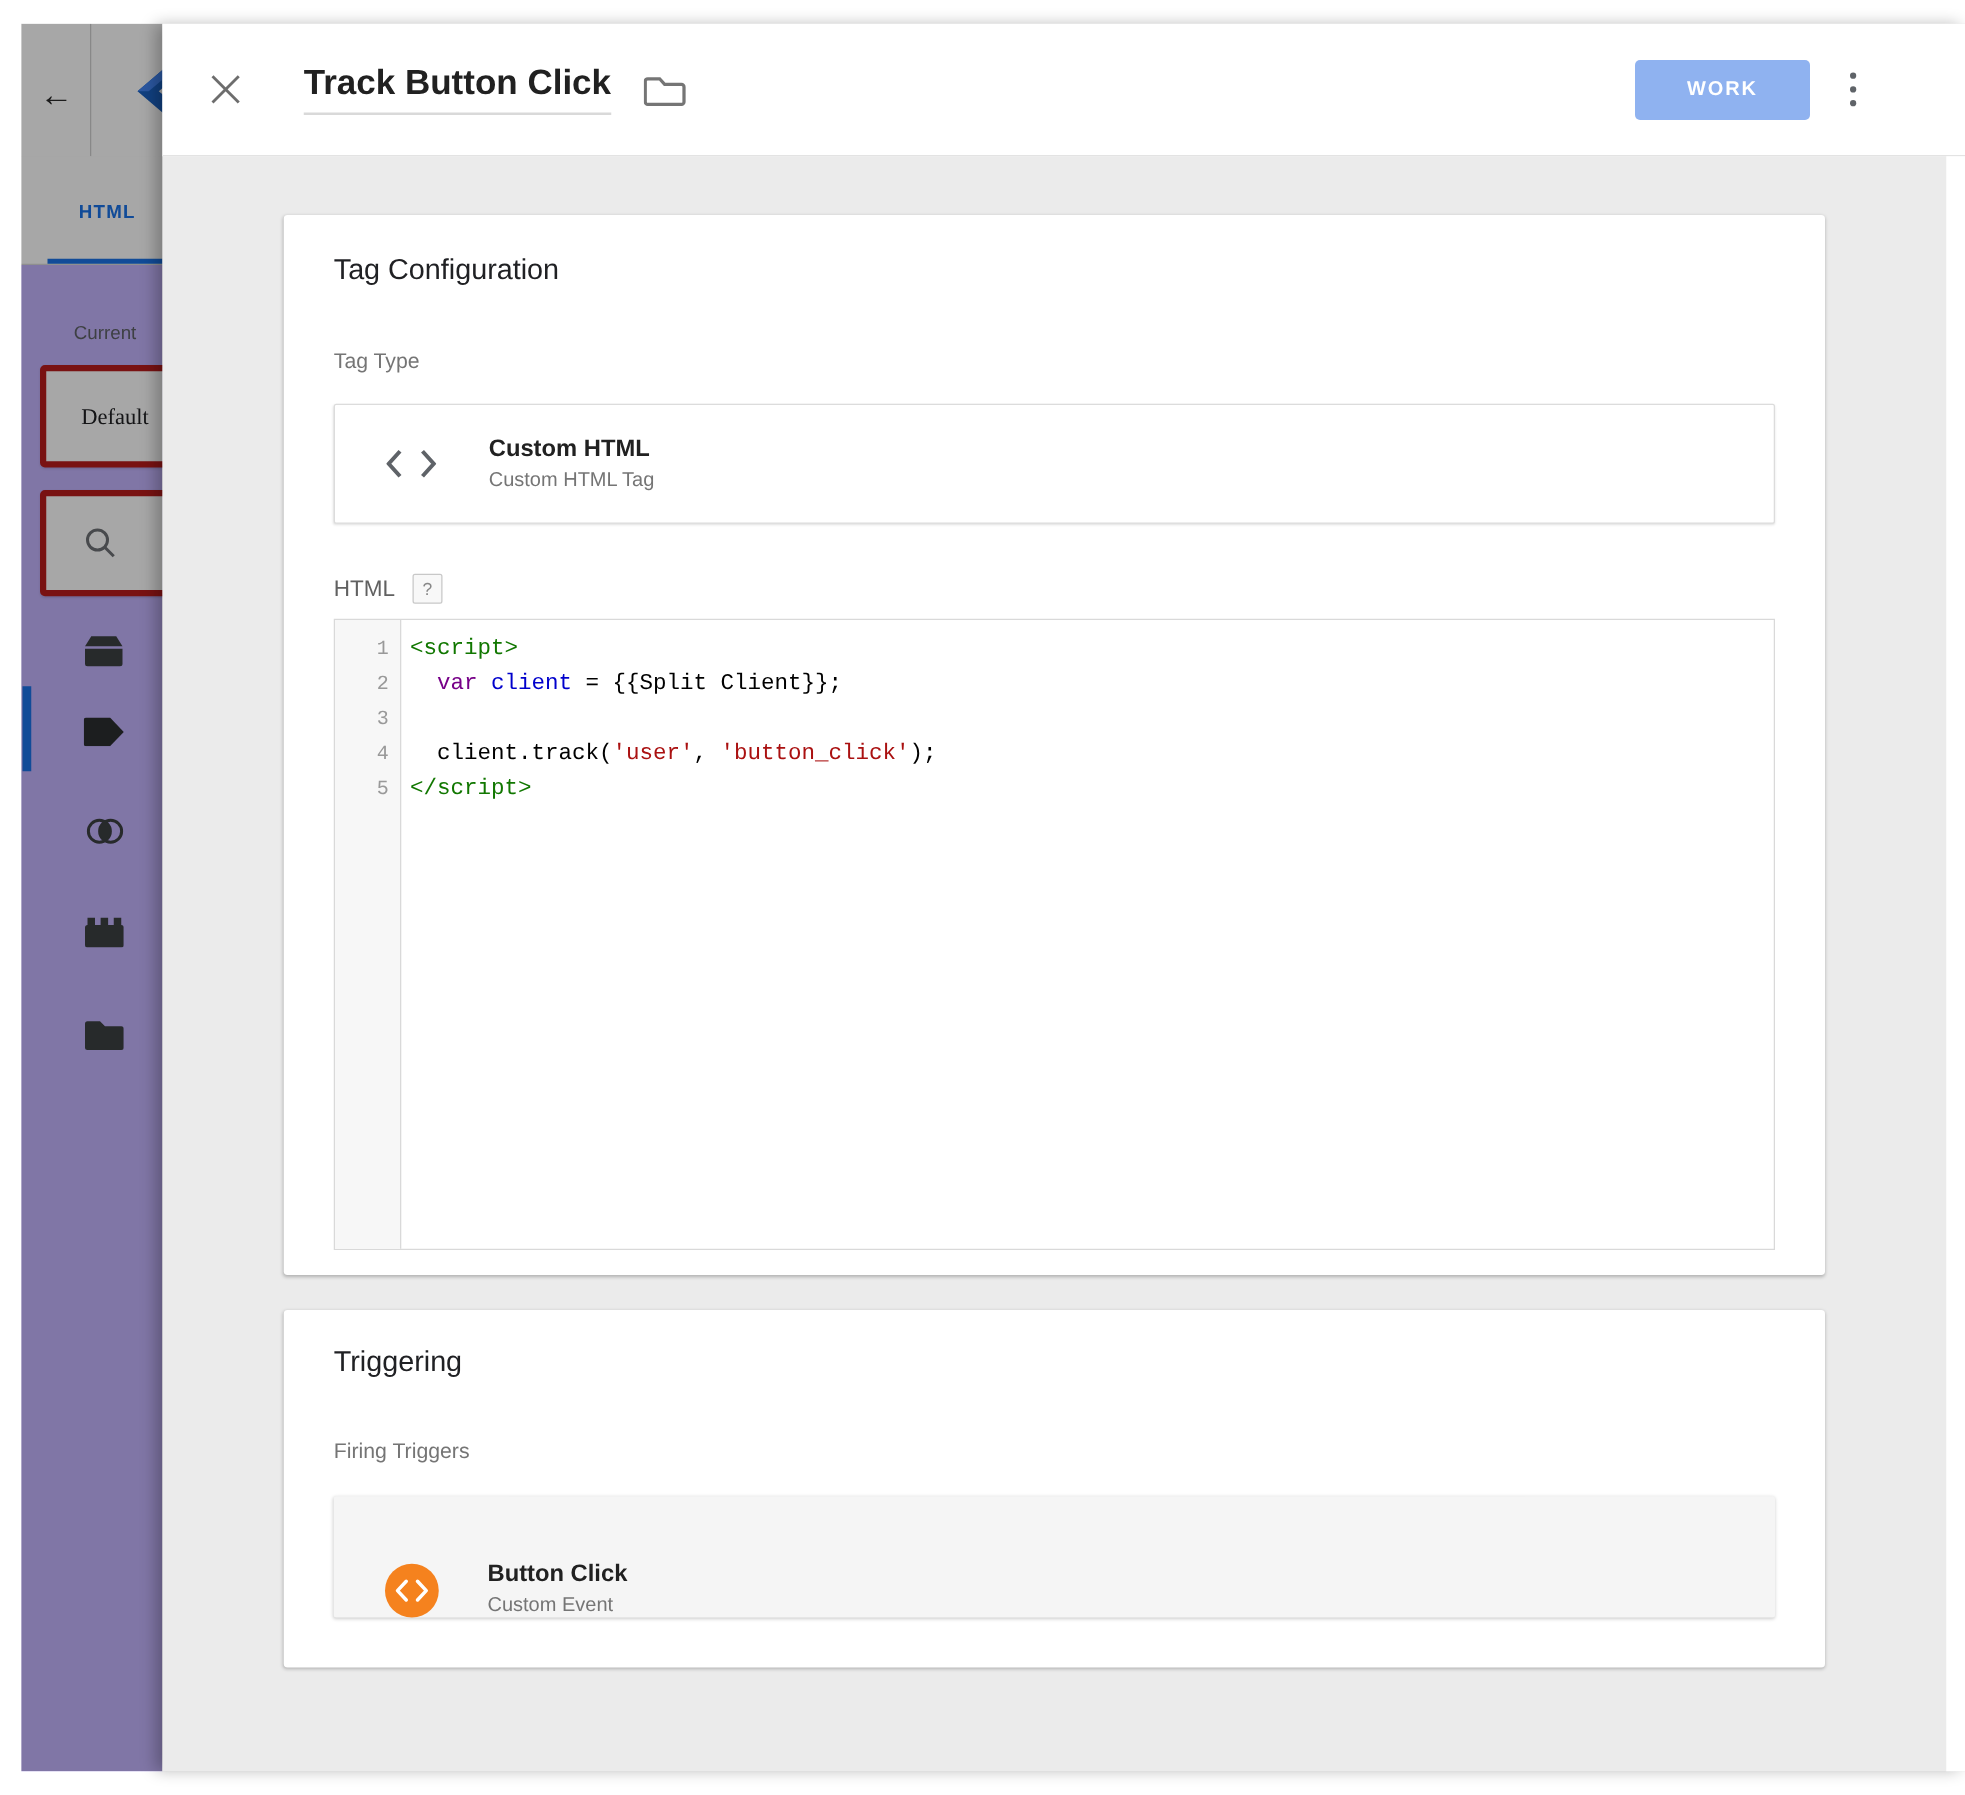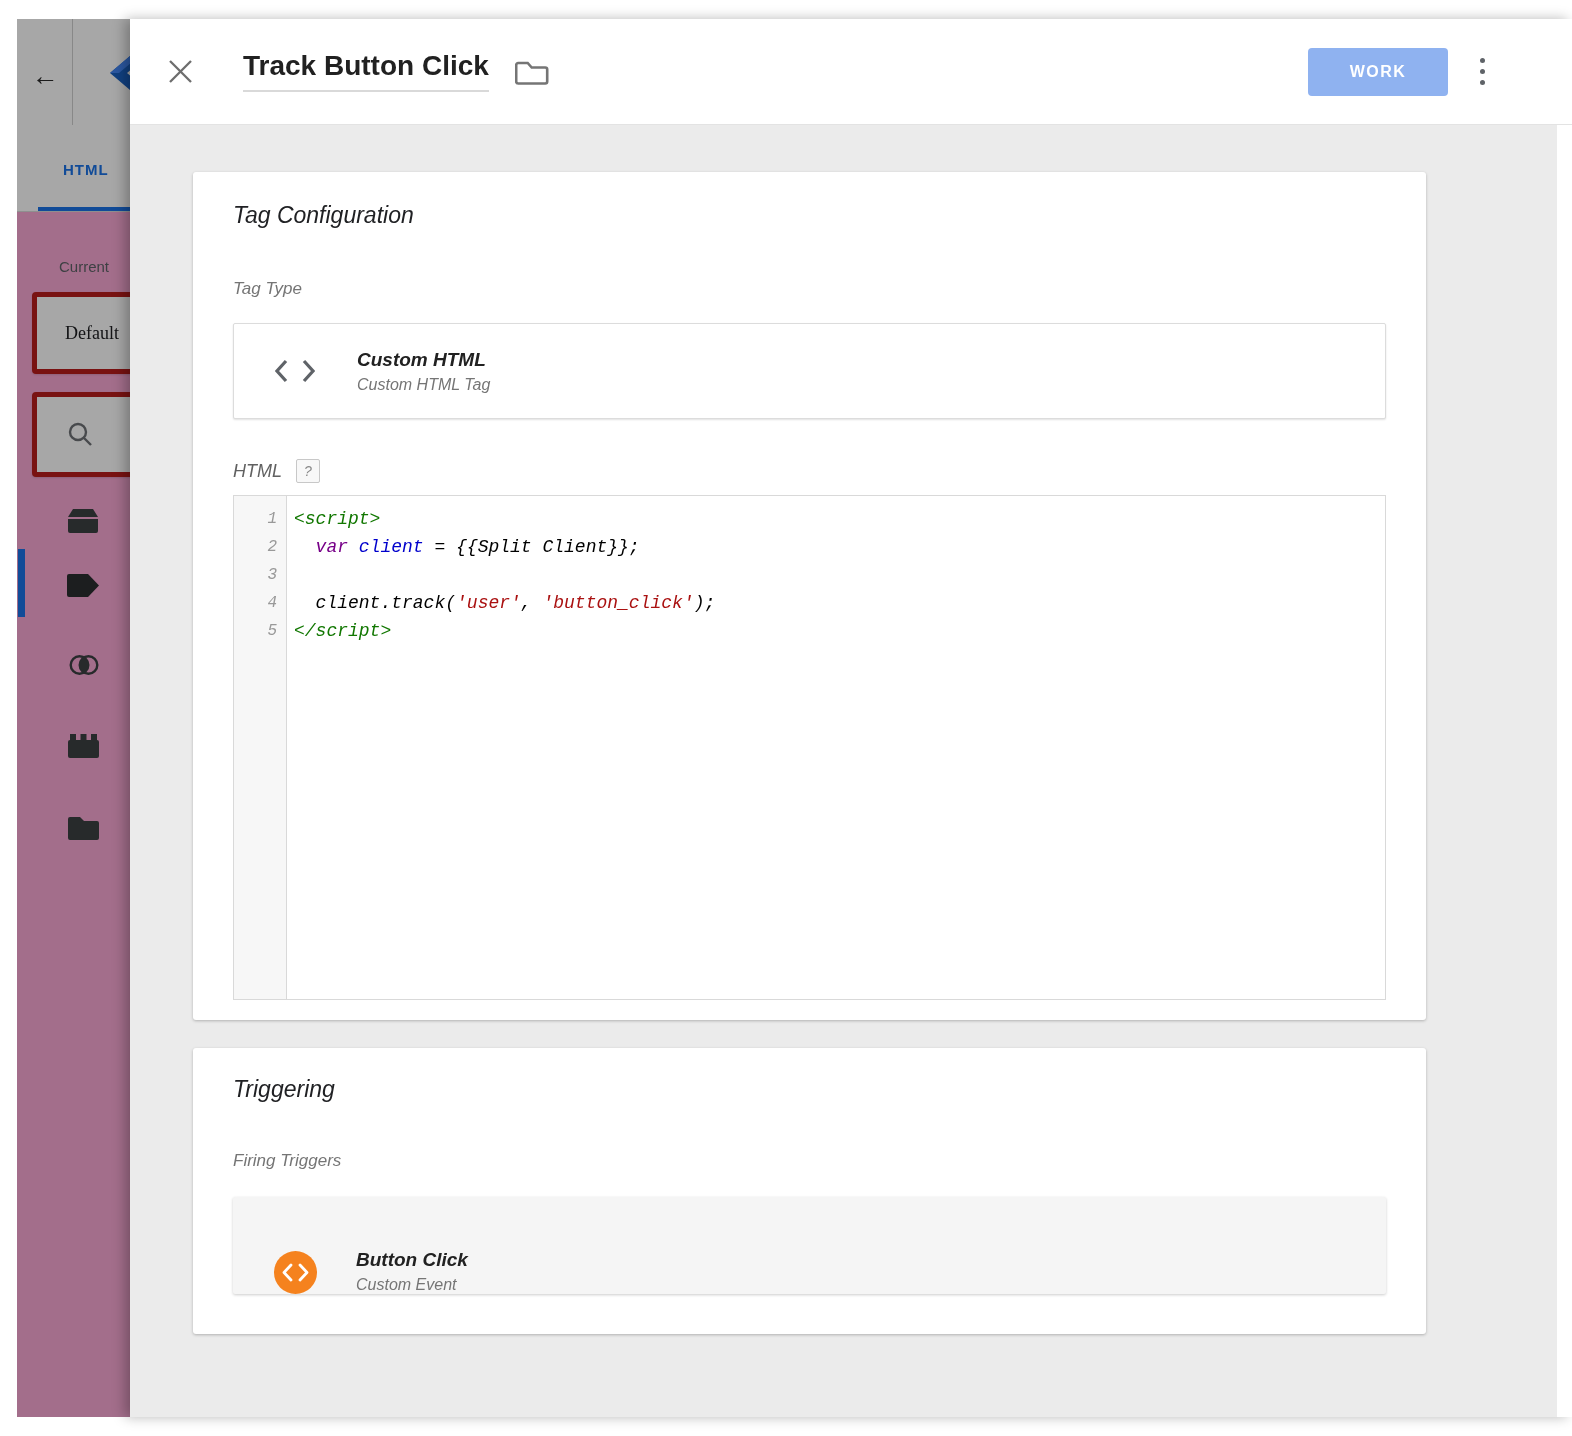--- a/index.html
+++ b/index.html
@@ -12,21 +12,21 @@
   .underlay{position:absolute;left:0;top:0;width:113px;height:100%;overflow:hidden;background:#f0f0f0;}
   .u-topbar{position:relative;height:106px;background:#fff;}
   .u-back{position:absolute;left:13px;top:42px;width:30px;height:30px;font-size:27px;line-height:30px;
           text-align:center;color:#2b2b2b;}
   .u-divider{position:absolute;left:55px;top:0;width:1px;height:106px;background:#d0d0d0;}
   .u-logo{position:absolute;left:71px;top:21px;}
   .u-tabs{position:relative;height:86px;background:#fff;border-bottom:1px solid #dadada;}
   .u-tab-label{position:absolute;left:46px;top:36px;font-size:15px;font-weight:700;letter-spacing:1px;
                color:var(--accent,#1a73e8);}
   .u-tab-underline{position:absolute;left:21px;bottom:0;width:92px;height:4px;background:var(--accent,#1a73e8);}
-  .u-body{position:relative;height:1206px;background:#f9a8d4;}
+  .u-body{position:relative;height:1206px;background:#c4b5fd;}
   .u-current{position:absolute;left:42px;top:46px;font-size:15px;color:#5f6368;}
   .u-box{position:absolute;left:15px;width:122px;background:#fff;border:5px solid #b91c1c;border-radius:4px;
          box-shadow:0 1px 2px rgba(0,0,0,.12);font-family:Liberation Serif, serif;}
   .u-wsbox{top:80px;height:72px;}
   .u-wsbox span{display:block;padding-left:28px;line-height:72px;font-size:18px;color:#202124;}
   .u-searchbox{top:180px;height:75px;}
   .u-searchbox svg{position:absolute;left:30px;top:24px;}
   .u-icon{position:absolute;}
   .u-activebar{position:absolute;left:1px;top:337px;width:7px;height:68px;background:var(--accent,#1a73e8);}
   .u-overlay{position:absolute;left:0;top:0;right:0;bottom:0;background:rgba(0,0,0,.345);}
@@ -41,21 +41,21 @@
              padding-bottom:9px;border-bottom:2px solid #d9d9d9;line-height:30px;}
   .folder-btn{margin-left:26px;width:34px;height:30px;display:flex;align-items:flex-end;}
   .hspacer{flex:1;}
   .save-btn{width:140px;height:48px;border:none;border-radius:4px;background:var(--save,#8FB2F0);
             color:#fff;font-size:16px;font-weight:700;letter-spacing:1.5px;
             font-family:"Liberation Sans",sans-serif;cursor:pointer;}
   .kebab{width:24px;height:48px;margin-left:22px;margin-right:78px;display:flex;flex-direction:column;
          align-items:center;justify-content:center;gap:6px;cursor:pointer;}
   .kebab i{width:5px;height:5px;border-radius:50%;background:#5f6368;}
 
-  .dlg-content{padding:47px 0 0 63px;box-sizing:border-box;font-style:italic;}
+  .dlg-content{padding:47px 0 0 97px;box-sizing:border-box;}
   .card{width:1233px;background:#fff;border-radius:3px;box-shadow:0 1px 3px rgba(0,0,0,.25);
         box-sizing:border-box;}
   .card-config{padding:30px 40px 20px 40px;}
   .card-trigger{margin-top:28px;padding:28px 40px 40px 40px;}
   .section-title{font-size:23px;font-weight:400;color:#202124;}
   .field-label{font-size:17px;color:#757575;}
   .lbl-tagtype{margin-top:50px;}
   .lbl-firing{margin-top:48px;}
 
   .type-box{margin-top:24px;height:94px;border:1px solid #dcdcdc;border-radius:2px;

